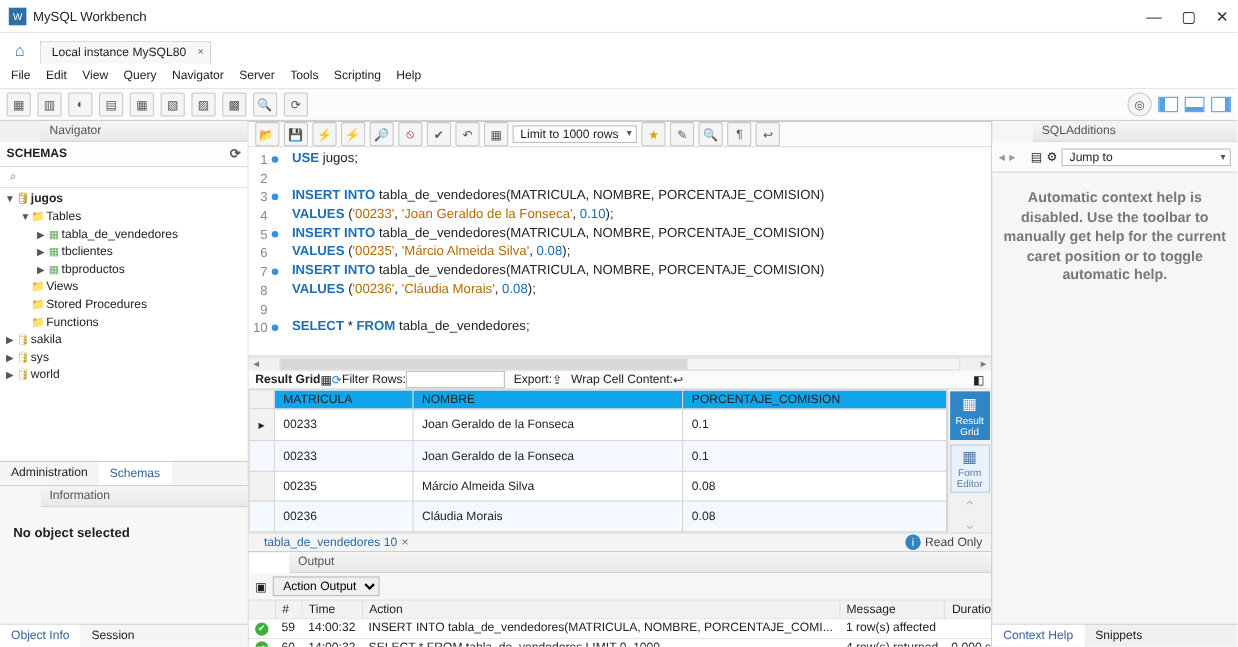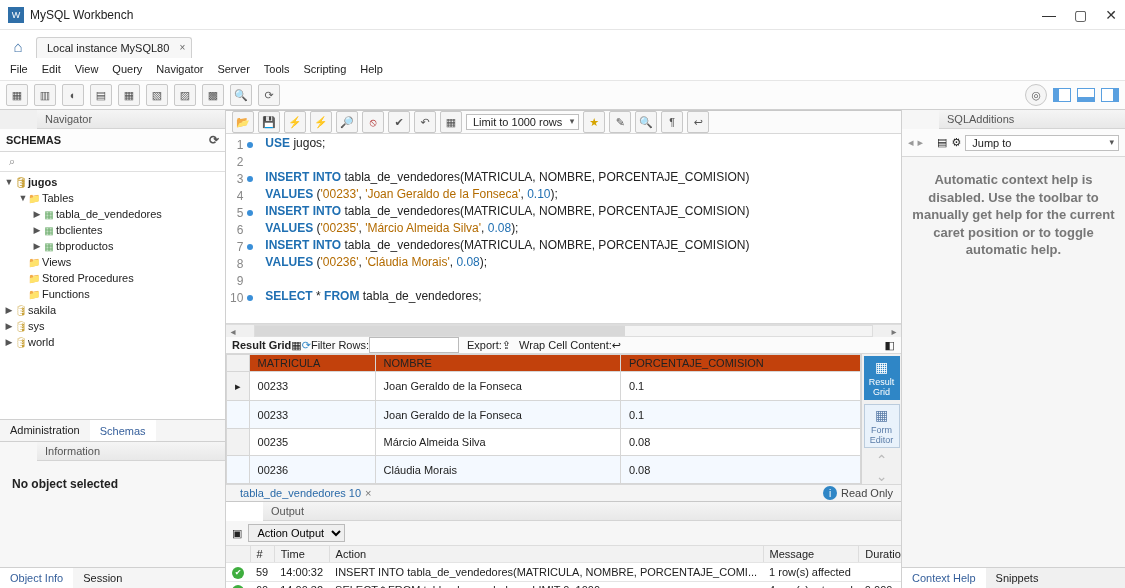--- a/index.html
+++ b/index.html
@@ -56,21 +56,21 @@
 .hscroll { height:16px; background:#f0f0f0; border-top:1px solid #ddd; display:flex; align-items:center; }
 .hscroll .track { flex:1; height:12px; background:#f4f4f4; border:1px solid #ddd; margin:0 14px; position:relative; }
 .hscroll .thumb { position:absolute; left:0; top:0; bottom:0; width:60%; background:#d8d8d8; }
 .hscroll .arr { width:14px; text-align:center; color:#777; font-size:10px; }
 
 .grid-toolbar { height:24px; display:flex; align-items:center; gap:0; padding:0 6px; border-bottom:1px solid #d8d8d8; background:#fbfbfb; font-size:11px; }
 .grid-toolbar input { border:1px solid #bbb; width:90px; padding:1px 3px; font-size:11px; }
 .grid-wrap { display:flex; }
 .grid { flex:1; border-collapse:collapse; font-size:11px; }
 .grid th, .grid td { border:1px solid #d6d6d6; padding:2px 8px; text-align:left; height:16px; }
-.grid th { background:#c2410c; font-weight:normal; }
+.grid th { background:#0ea5e9; font-weight:normal; }
 .grid .rowhead { width:18px; background:#f2f2f2; text-align:center; }
 .grid tr.alt td { background:#f4f9ff; }
 .side-tabs { width:40px; background:#f1f1f1; border-left:1px solid #d4d4d4; display:flex; flex-direction:column; align-items:center; padding-top:2px; font-size:9px; color:#5a7ca8; }
 .side-tab { width:36px; height:44px; border:1px solid #bcd; margin-bottom:4px; background:#e9f2fb; display:flex; flex-direction:column; align-items:center; justify-content:center; gap:2px; text-align:center; }
 .side-tab.active { background:#2f86c6; color:#fff; border-color:#2f86c6; }
 .side-tab .ic { font-size:14px; }
 
 .restabs { height:22px; display:flex; align-items:center; padding:0 8px; background:#f4f4f4; border-top:1px solid #d8d8d8; font-size:11px; }
 .restabs .rtab { color:#2a6aa8; padding:2px 6px; }
 .restabs .rtab .x { margin-left:4px; color:#777; }

